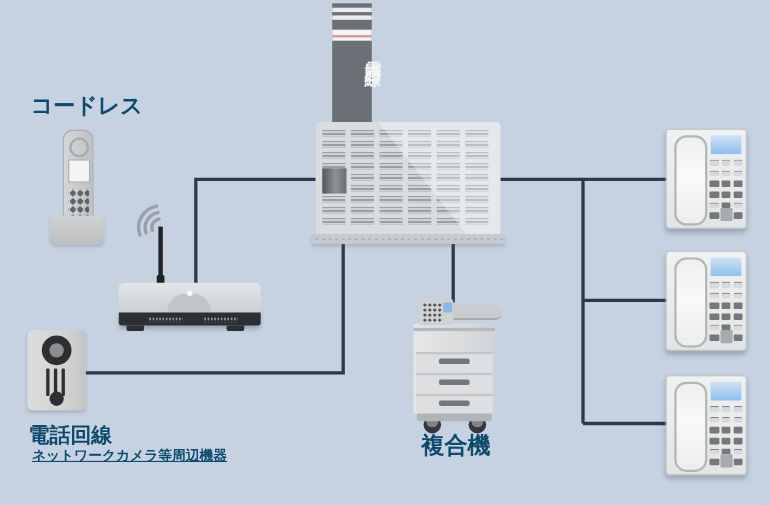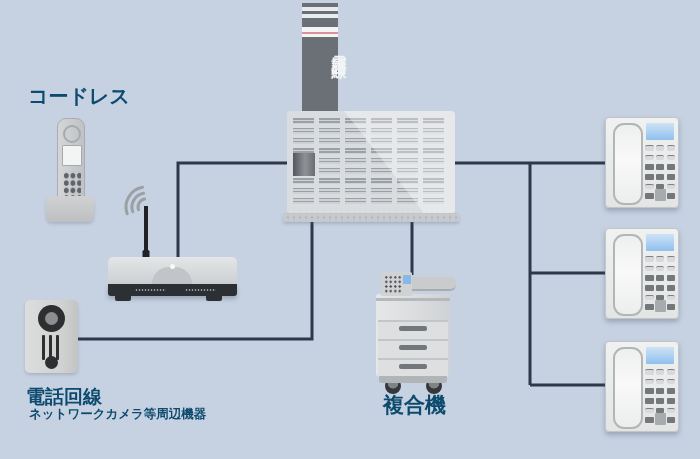--- a/index.html
+++ b/index.html
@@ -94,21 +94,21 @@
     background:linear-gradient(180deg,#eef0ef,#f8f9f8 45%,#eceeed);border:2px solid #b3b6b7;}
   .ph-screen{position:absolute;left:40px;top:5px;width:28px;height:17px;border-radius:1px;
     background:linear-gradient(180deg,#cfe2f6,#8fc0ee);}
   .ph-keys{position:absolute;left:39px;top:27px;width:30px;}
   .ph-row{display:flex;justify-content:space-between;margin-bottom:4.2px;height:5.5px;}
   .k-l{width:8.5px;height:5.5px;background:#d8d9da;border-top:1.5px solid #7e8184;
     border-radius:2px;box-sizing:border-box;}
   .k-d{width:8.5px;height:5.5px;background:#75787b;border-radius:1px;}
   .k-b{width:11px;height:12px;background:#a8abad;border-radius:1px;margin-top:-4px;}
 
-  .fs20{font-size:20px;} .fs19{font-size:19px;} .fs21{font-size:21px;} .fs12{font-size:12.5px;font-weight:600;}
+  .fs20{font-size:20px;} .fs19{font-size:19px;} .fs21{font-size:21px;} .fs12{font-size:12.5px;font-weight:600;text-decoration:underline;}
 </style>
 </head>
 <body>
 
 <div class="canvas">
 
   <div class="abs banner">
     <div class="s1"></div>
     <div class="s2"></div>
     <div class="s3"></div>

